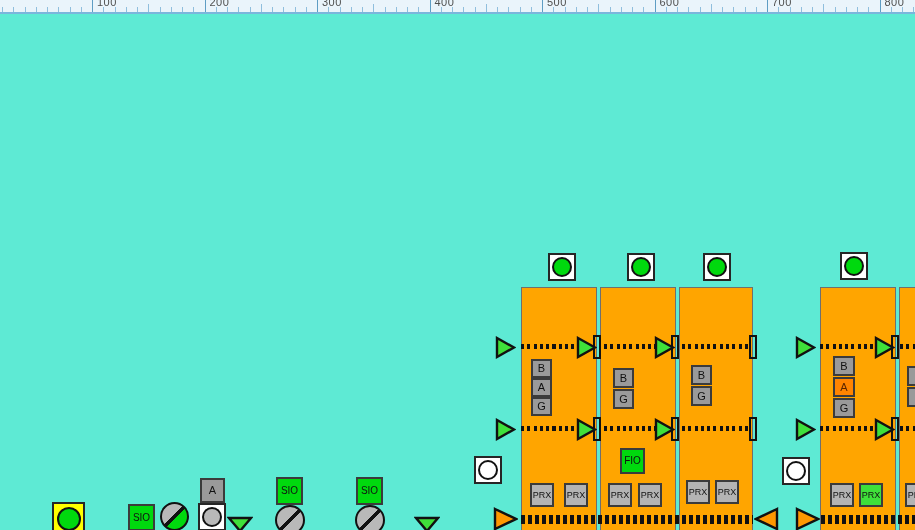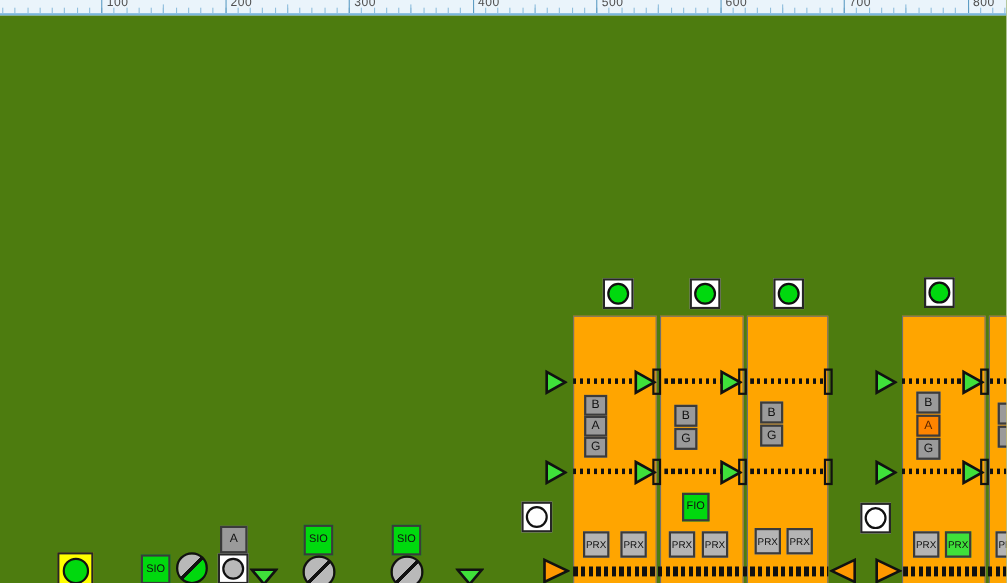--- a/index.html
+++ b/index.html
@@ -1,16 +1,16 @@
 <!DOCTYPE html>
 <html><head>
 <meta charset="utf-8">
 <style>
   html,body{margin:0;padding:0;background:#f7f8f8;}
-  #root{position:relative;width:915px;height:530px;overflow:hidden;background:#4d7c0f;
+  #root{position:relative;width:915px;height:530px;overflow:hidden;background:#5eead4;
         font-family:"Liberation Sans",sans-serif;}
   
   #ruler{position:absolute;left:0;top:0;width:915px;height:12px;background:#eaf4fb;
          border-bottom:2px solid #7ab6dc;overflow:hidden;}
   .tick{position:absolute;width:1px;background:#8fbedd;}
   .tick.minor{top:7px;height:5px;}
   .tick.med{top:4px;height:8px;}
   .tick.major{top:0;height:12px;background:#5e9dc4;}
   .rlabel{position:absolute;top:-4px;font-size:11px;color:#4f4f4f;letter-spacing:0.5px;}
   

